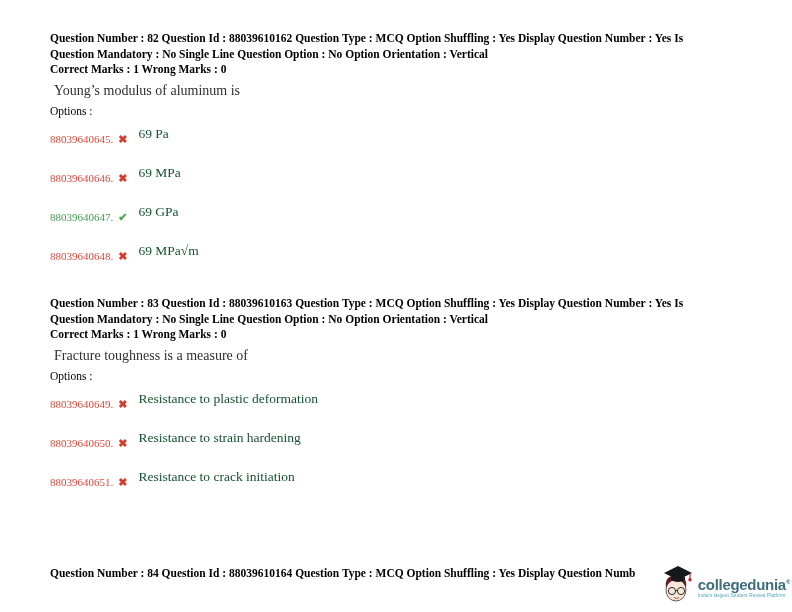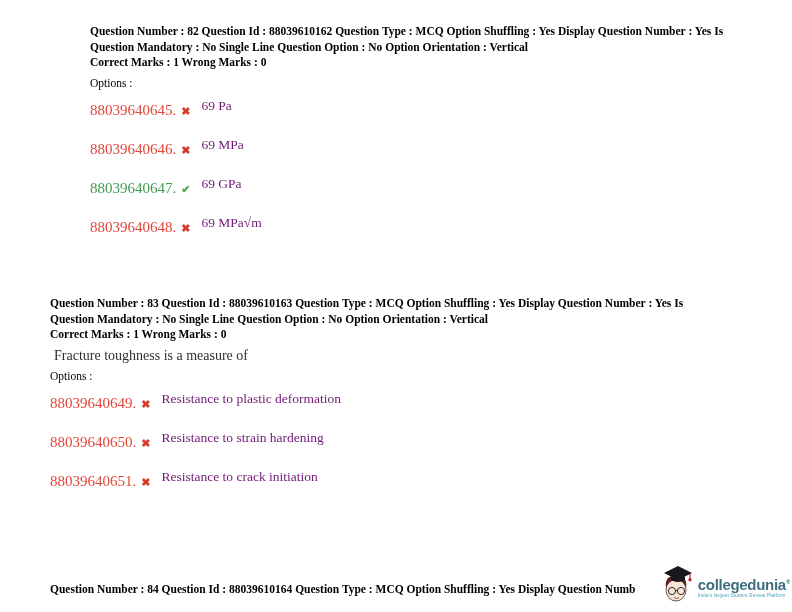--- a/index.html
+++ b/index.html
@@ -5,23 +5,23 @@
   html, body { margin: 0; padding: 0; }
   body {
     width: 792px; height: 612px;
     background: #ffffff;
     position: relative;
     overflow: hidden;
     font-family: "Liberation Serif", serif;
     color: #000;
   }
   .qblock { position: absolute; left: 50px; width: 676px; }
-  #q82 { top: 24px; margin-left: 40px; }
+  #q82 { top: 31px; }
   #q83 { top: 296px; }
-  #q84 { top: 582px; }
+  #q84 { top: 566px; }
   .hline {
     font-weight: bold;
     font-size: 11.5px;
     line-height: 15.5px;
     color: #000;
     white-space: nowrap;
   }
   .marks-line {
     font-weight: bold;
     font-size: 11.5px;
@@ -43,32 +43,32 @@
     margin-top: 5px;
   }
   .opt-rows { }
   .opt-row {
     height: 24px;
     margin-top: 15px;
     white-space: nowrap;
   }
   .opt-row:first-child { margin-top: 5px; }
   .opt-id {
-    font-size: 15px;
+    font-size: 11px;
     vertical-align: -5px;
   }
   .opt-mark {
     font-size: 11px;
     vertical-align: -5px;
     margin-left: 5px;
     font-weight: bold;
   }
   .opt-text {
     font-size: 13.5px;
-    color: #701a75;
+    color: #14532d;
     margin-left: 11px;
   }
   .opt-row.wrong .opt-id   { color: #e2463a; }
   .opt-row.wrong .opt-mark { color: #d43c2e; }
   .opt-row.correct .opt-id   { color: #439b4d; }
   .opt-row.correct .opt-mark { color: #52a957; }
 
   .logo {
     position: absolute;
     right: 2px;
@@ -99,20 +99,21 @@
     letter-spacing: 0.2px;
   }
 </style>
 </head>
 <body>
 
 <div class="qblock" id="q82">
   <div class="hline">Question Number : 82 Question Id : 88039610162 Question Type : MCQ Option Shuffling : Yes Display Question Number : Yes Is</div>
   <div class="hline">Question Mandatory : No Single Line Question Option : No Option Orientation : Vertical</div>
   <div class="marks-line">Correct Marks : 1 Wrong Marks : 0</div>
+  <div class="qtext">Young’s modulus of aluminum is</div>
   <div class="optlabel">Options :</div>
   <div class="opt-rows">
     <div class="opt-row wrong">
       <span class="opt-id">88039640645.</span><span class="opt-mark">✖</span><span class="opt-text">69 Pa</span>
     </div>
     <div class="opt-row wrong">
       <span class="opt-id">88039640646.</span><span class="opt-mark">✖</span><span class="opt-text">69 MPa</span>
     </div>
     <div class="opt-row correct">
       <span class="opt-id">88039640647.</span><span class="opt-mark">✔</span><span class="opt-text">69 GPa</span>

